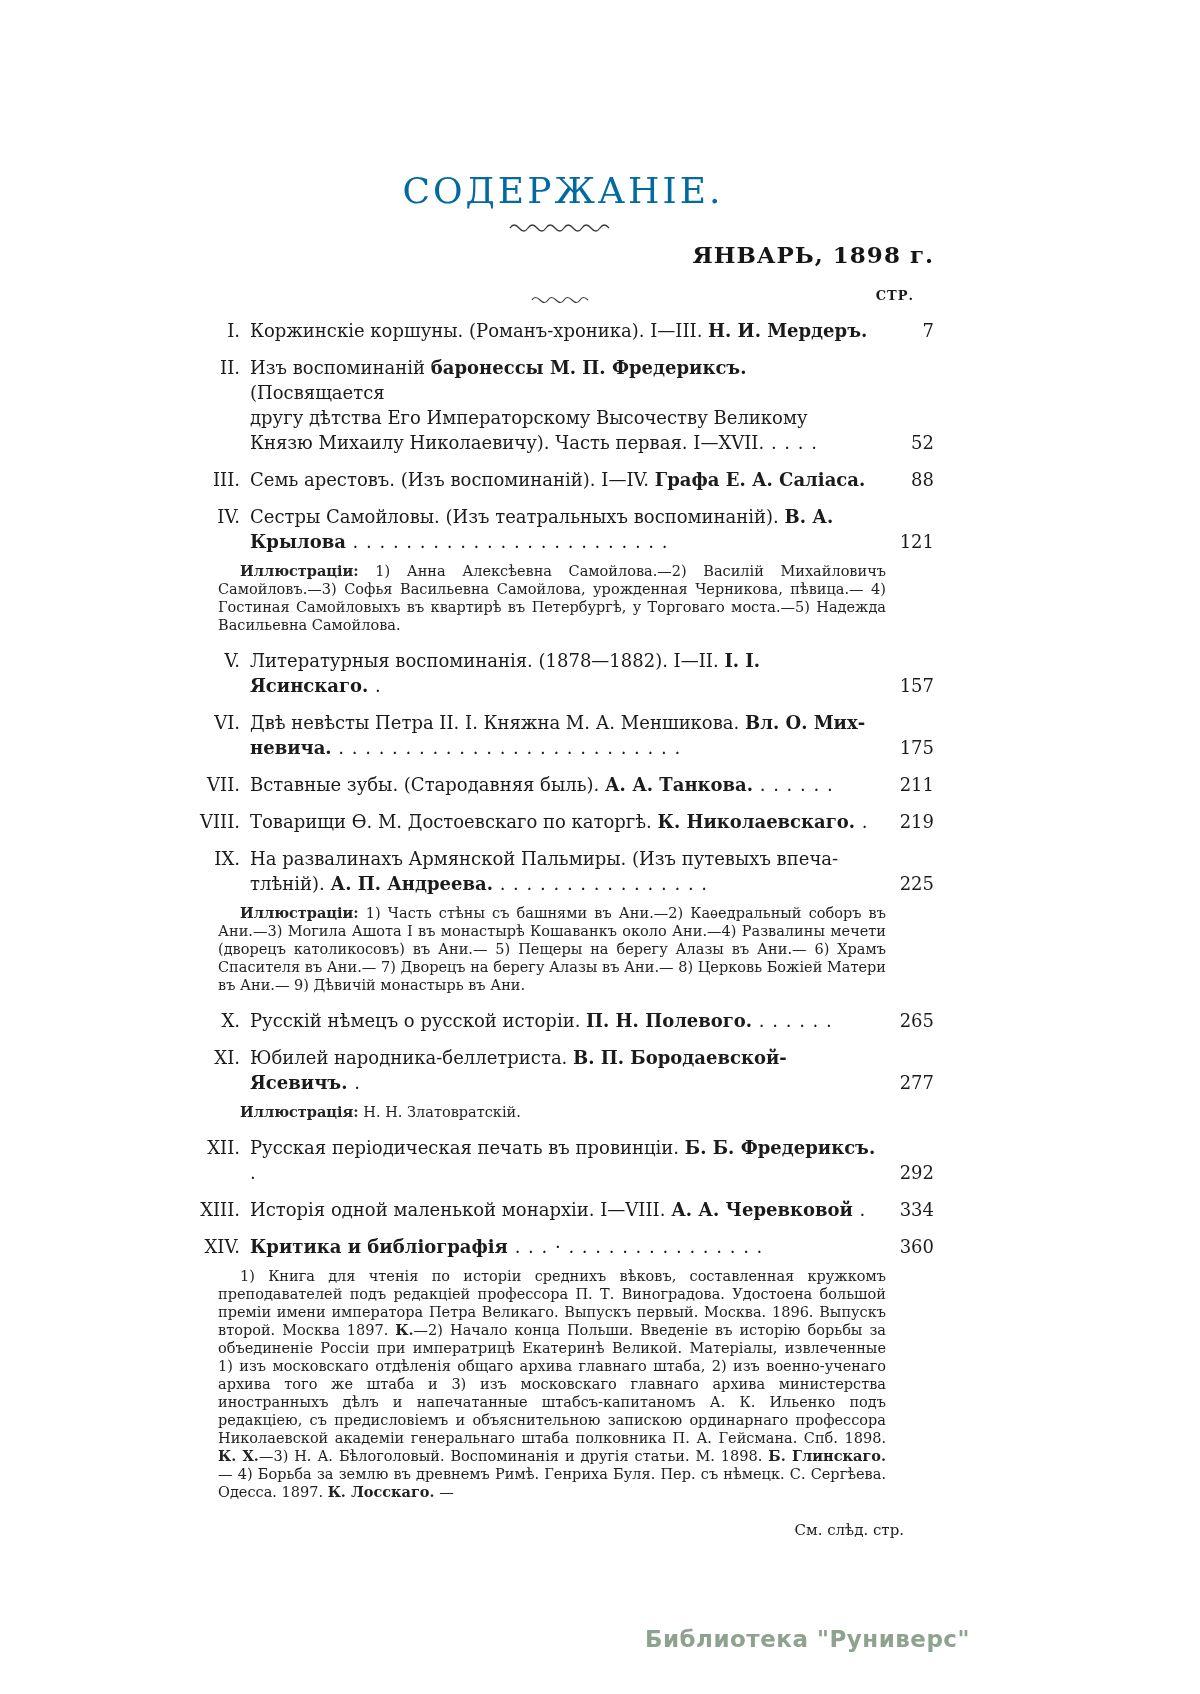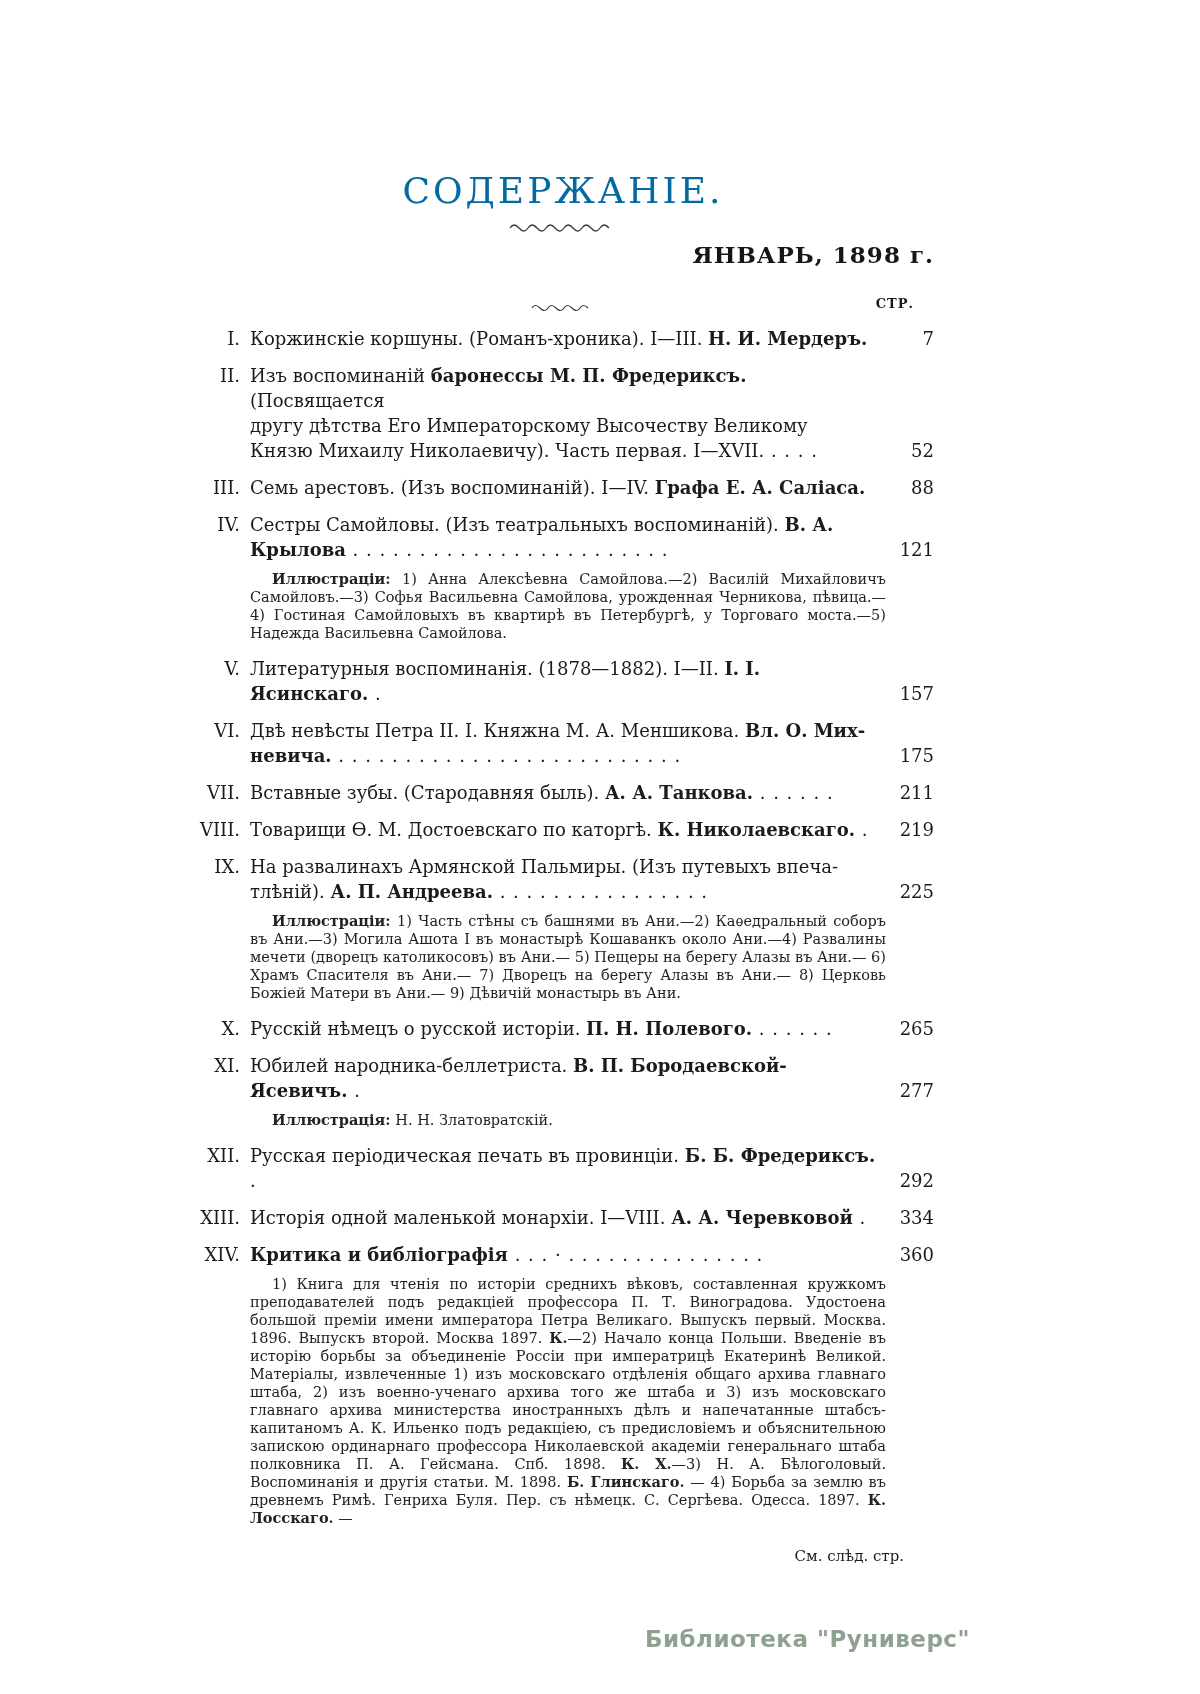--- a/index.html
+++ b/index.html
@@ -21,21 +21,21 @@
   }
   .orn { display: block; margin: 10px auto 8px auto; }
   .issue {
     text-align: right;
     font-size: 23px;
     font-weight: bold;
     letter-spacing: 1px;
     margin-top: 2px;
     color: #161616;
   }
-  .str-row { position: relative; height: 34px; margin-top: 20px; }
+  .str-row { position: relative; height: 34px; margin-top: 12px; }
   .str-row .orn-small { position: absolute; left: 50%; transform: translateX(-50%); top: 14px; }
   .str-label {
     position: absolute; right: 20px; top: 8px;
     font-size: 13px; letter-spacing: 1px; font-weight: bold;
   }
 
   .entries { margin-top: 4px; }
   .entry {
     display: flex;
     align-items: stretch;
@@ -57,21 +57,21 @@
     align-self: flex-end;
   }
   .bold { font-weight: bold; }
   .dots { white-space: nowrap; letter-spacing: 1px; }
 
   .note {
     font-size: 14.5px;
     line-height: 18px;
     text-align: justify;
     text-indent: 22px;
-    margin: -4px 48px 14px 58px;
+    margin: -4px 48px 14px 26px;
     color: #222;
   }
 
   .footer-note {
     margin-top: 20px;
     text-align: right;
     padding-right: 30px;
     font-size: 15px;
   }
 

